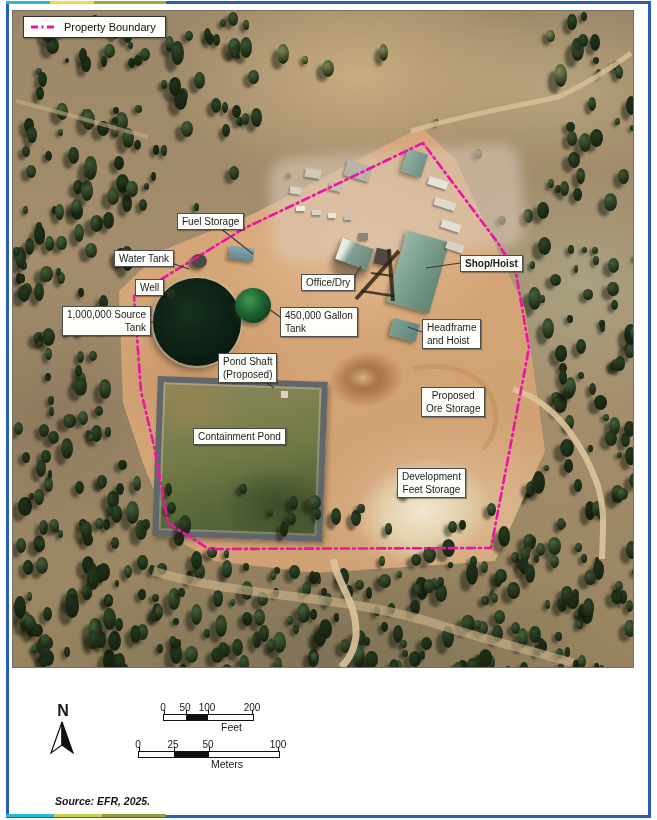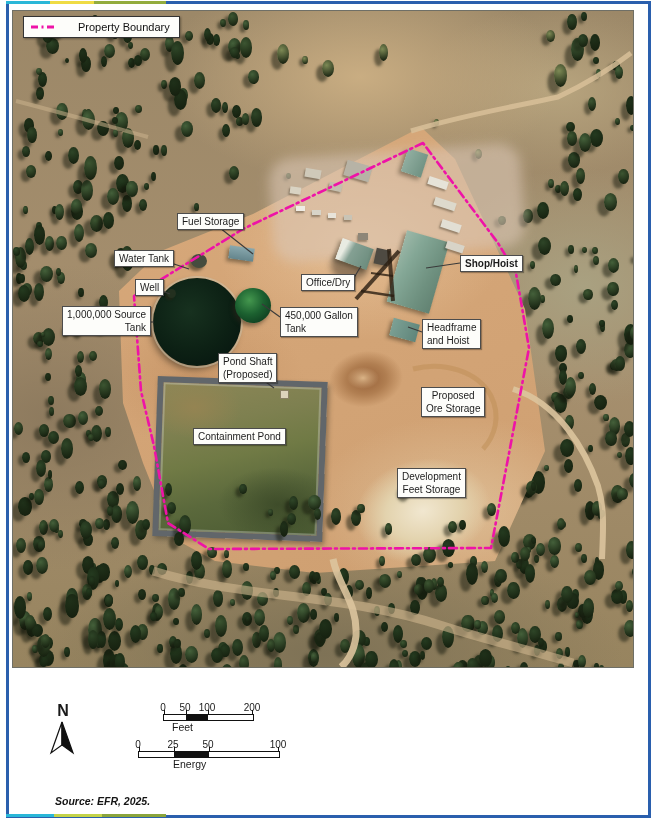--- a/index.html
+++ b/index.html
@@ -65,28 +65,28 @@
   #fuel-bldg{left:216px;top:236px;width:25px;height:13px;transform:rotate(8deg);background:linear-gradient(180deg,#89a8ae,#64858c);}
   #headframe-base{left:362px;top:238px;width:14px;height:16px;transform:rotate(12deg);background:#4e4a42;}
   .shed{position:absolute;box-shadow:-1px 2px 2px rgba(45,38,22,.4);}
   #office-shadow{position:absolute;left:318px;top:240px;width:38px;height:30px;border-radius:50%;background:rgba(52,42,30,.45);filter:blur(3px);}
   
   .map-label{position:absolute;background:#fdfdfa;border:1px solid #4c4c4c;color:#1c1c1c;
     font-size:10px;line-height:1.3;padding:1px 4px;white-space:nowrap;z-index:30;
     box-shadow:1px 1px 1px rgba(0,0,0,.3);}
   .ta-r{text-align:right;} .ta-c{text-align:center;}
   #legend-box{position:absolute;left:10px;top:5px;z-index:32;background:#fdfdfa;border:1px solid #333;
-    display:flex;align-items:center;gap:20px;padding:4px 9px 4px 6px;box-shadow:1px 1px 2px rgba(0,0,0,.35);}
+    display:flex;align-items:center;gap:6px;padding:4px 9px 4px 6px;box-shadow:1px 1px 2px rgba(0,0,0,.35);}
   #legend-box .legend-text{font-size:11px;color:#111;}
   #overlay-svg{position:absolute;inset:0;z-index:20;pointer-events:none;}
   
   #north-label{position:absolute;left:49px;top:702px;width:28px;text-align:center;font-size:16px;font-weight:bold;color:#1a1a1a;}
   #north-arrow{position:absolute;left:47px;top:719px;}
   .snum{position:absolute;width:34px;text-align:center;font-size:10px;color:#1a1a1a;}
-  .sunit{position:absolute;width:70px;text-align:left;font-size:10.5px;color:#1a1a1a;}
+  .sunit{position:absolute;width:70px;text-align:right;font-size:10.5px;color:#1a1a1a;}
   .sbar{position:absolute;height:5px;background:#fff;border:1px solid #111;}
   .sfill{position:absolute;top:0;height:5px;background:#111;}
   .stick{position:absolute;width:1px;height:4px;background:#111;top:-5px;}
   
   #title-block{position:absolute;left:374px;top:671px;width:267px;height:130px;background:#fff;
     border:2px solid #0d0d0d;box-shadow:6px 6px 0 #0a0a0a;z-index:35;}
   .tb-rule{position:absolute;left:9px;right:9px;height:3px;background:#111;}
   .tb-text{position:absolute;left:0;right:0;text-align:center;color:#0d0d0d;}
   #tb-company{top:13px;font-size:15px;font-weight:bold;}
   #tb-project{top:50px;font-size:16px;font-weight:bold;font-style:italic;}
@@ -764,21 +764,21 @@
   <span class="snum" style="left:156px;top:739px;">25</span>
   <span class="snum" style="left:191px;top:739px;">50</span>
   <span class="snum" style="left:261px;top:739px;">100</span>
   <div class="sbar" style="left:138px;top:751px;width:140px;">
     <div class="sfill" style="left:35px;width:35px;"></div>
     <div class="stick" style="left:0;"></div>
       <div class="stick" style="left:35px;"></div>
     <div class="stick" style="left:70px;"></div>
       <div class="stick" style="left:139px;"></div>
   </div>
-  <span class="sunit" style="left:173px;top:758px;">Energy</span>
+  <span class="sunit" style="left:173px;top:758px;">Meters</span>
 
 
   <div id="source-note">Source:  EFR, 2025.</div>
 
   <div id="frame"></div>
   <div class="band" style="left:6px;top:1px;width:44px;background:#2ab7d8;"></div>
   <div class="band" style="left:50px;top:1px;width:44px;background:#efdc45;"></div>
   <div class="band" style="left:94px;top:1px;width:72px;background:#93ac3e;"></div>
   <div class="band" style="left:6px;top:814px;width:48px;background:#2ab7d8;"></div>
   <div class="band" style="left:54px;top:814px;width:48px;background:#c3d34a;"></div>

